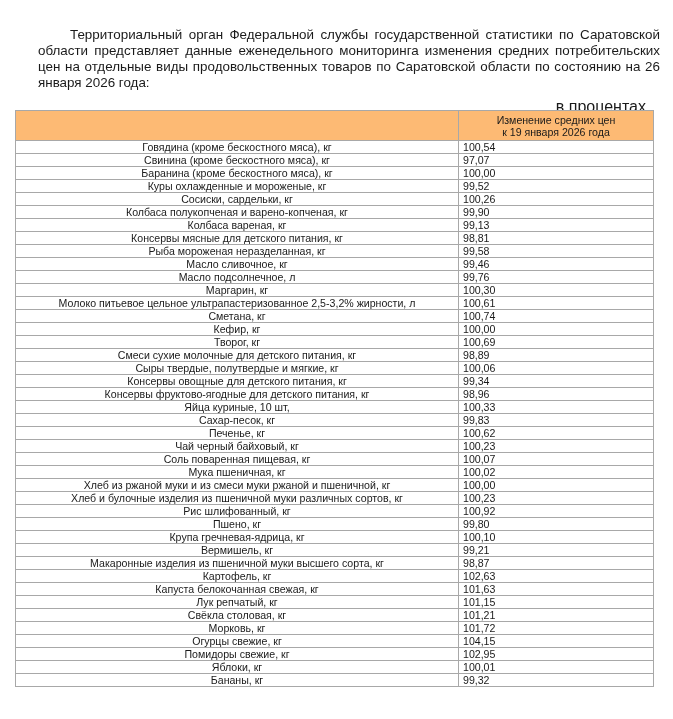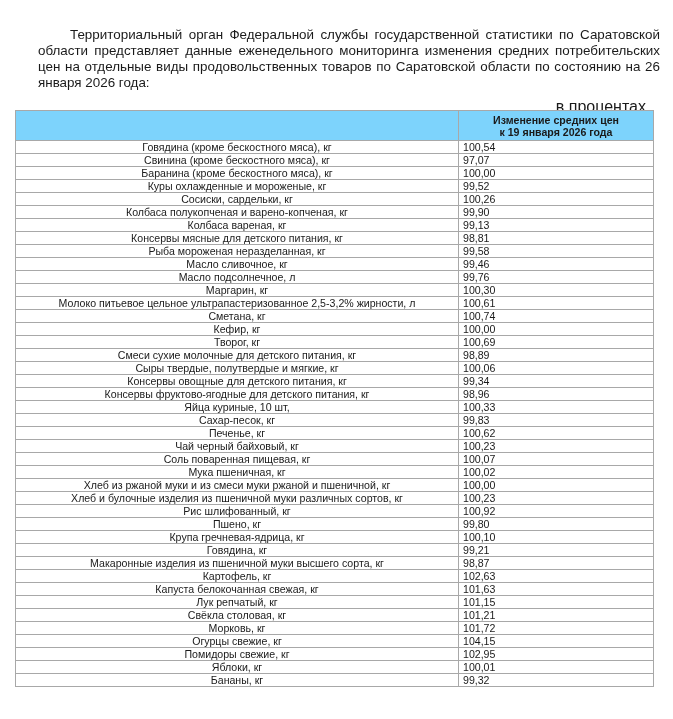--- a/index.html
+++ b/index.html
@@ -44,22 +44,22 @@
   }
   table.data th, table.data td {
     border: 1px solid #a8a8a8;
     padding: 0 4px;
     height: 12px;
     line-height: 12px;
     white-space: nowrap;
     overflow: hidden;
   }
   table.data thead th {
-    background: #7dd3fc;
-    font-weight: bold;
+    background: #fdba74;
+    font-weight: normal;
     height: 27px;
     line-height: 12px;
     padding: 1px 4px;
   }
   table.data thead th.hdr-value {
     text-align: center;
     white-space: normal;
   }
   col.c-name { width: 443px; }
   col.c-val { width: 195px; }
@@ -220,21 +220,21 @@
       </tr>
       <tr>
         <td class="name">Пшено, кг</td>
         <td class="val">99,80</td>
       </tr>
       <tr>
         <td class="name">Крупа гречневая-ядрица, кг</td>
         <td class="val">100,10</td>
       </tr>
       <tr>
-        <td class="name">Говядина, кг</td>
+        <td class="name">Вермишель, кг</td>
         <td class="val">99,21</td>
       </tr>
       <tr>
         <td class="name">Макаронные изделия из пшеничной муки высшего сорта, кг</td>
         <td class="val">98,87</td>
       </tr>
       <tr>
         <td class="name">Картофель, кг</td>
         <td class="val">102,63</td>
       </tr>

